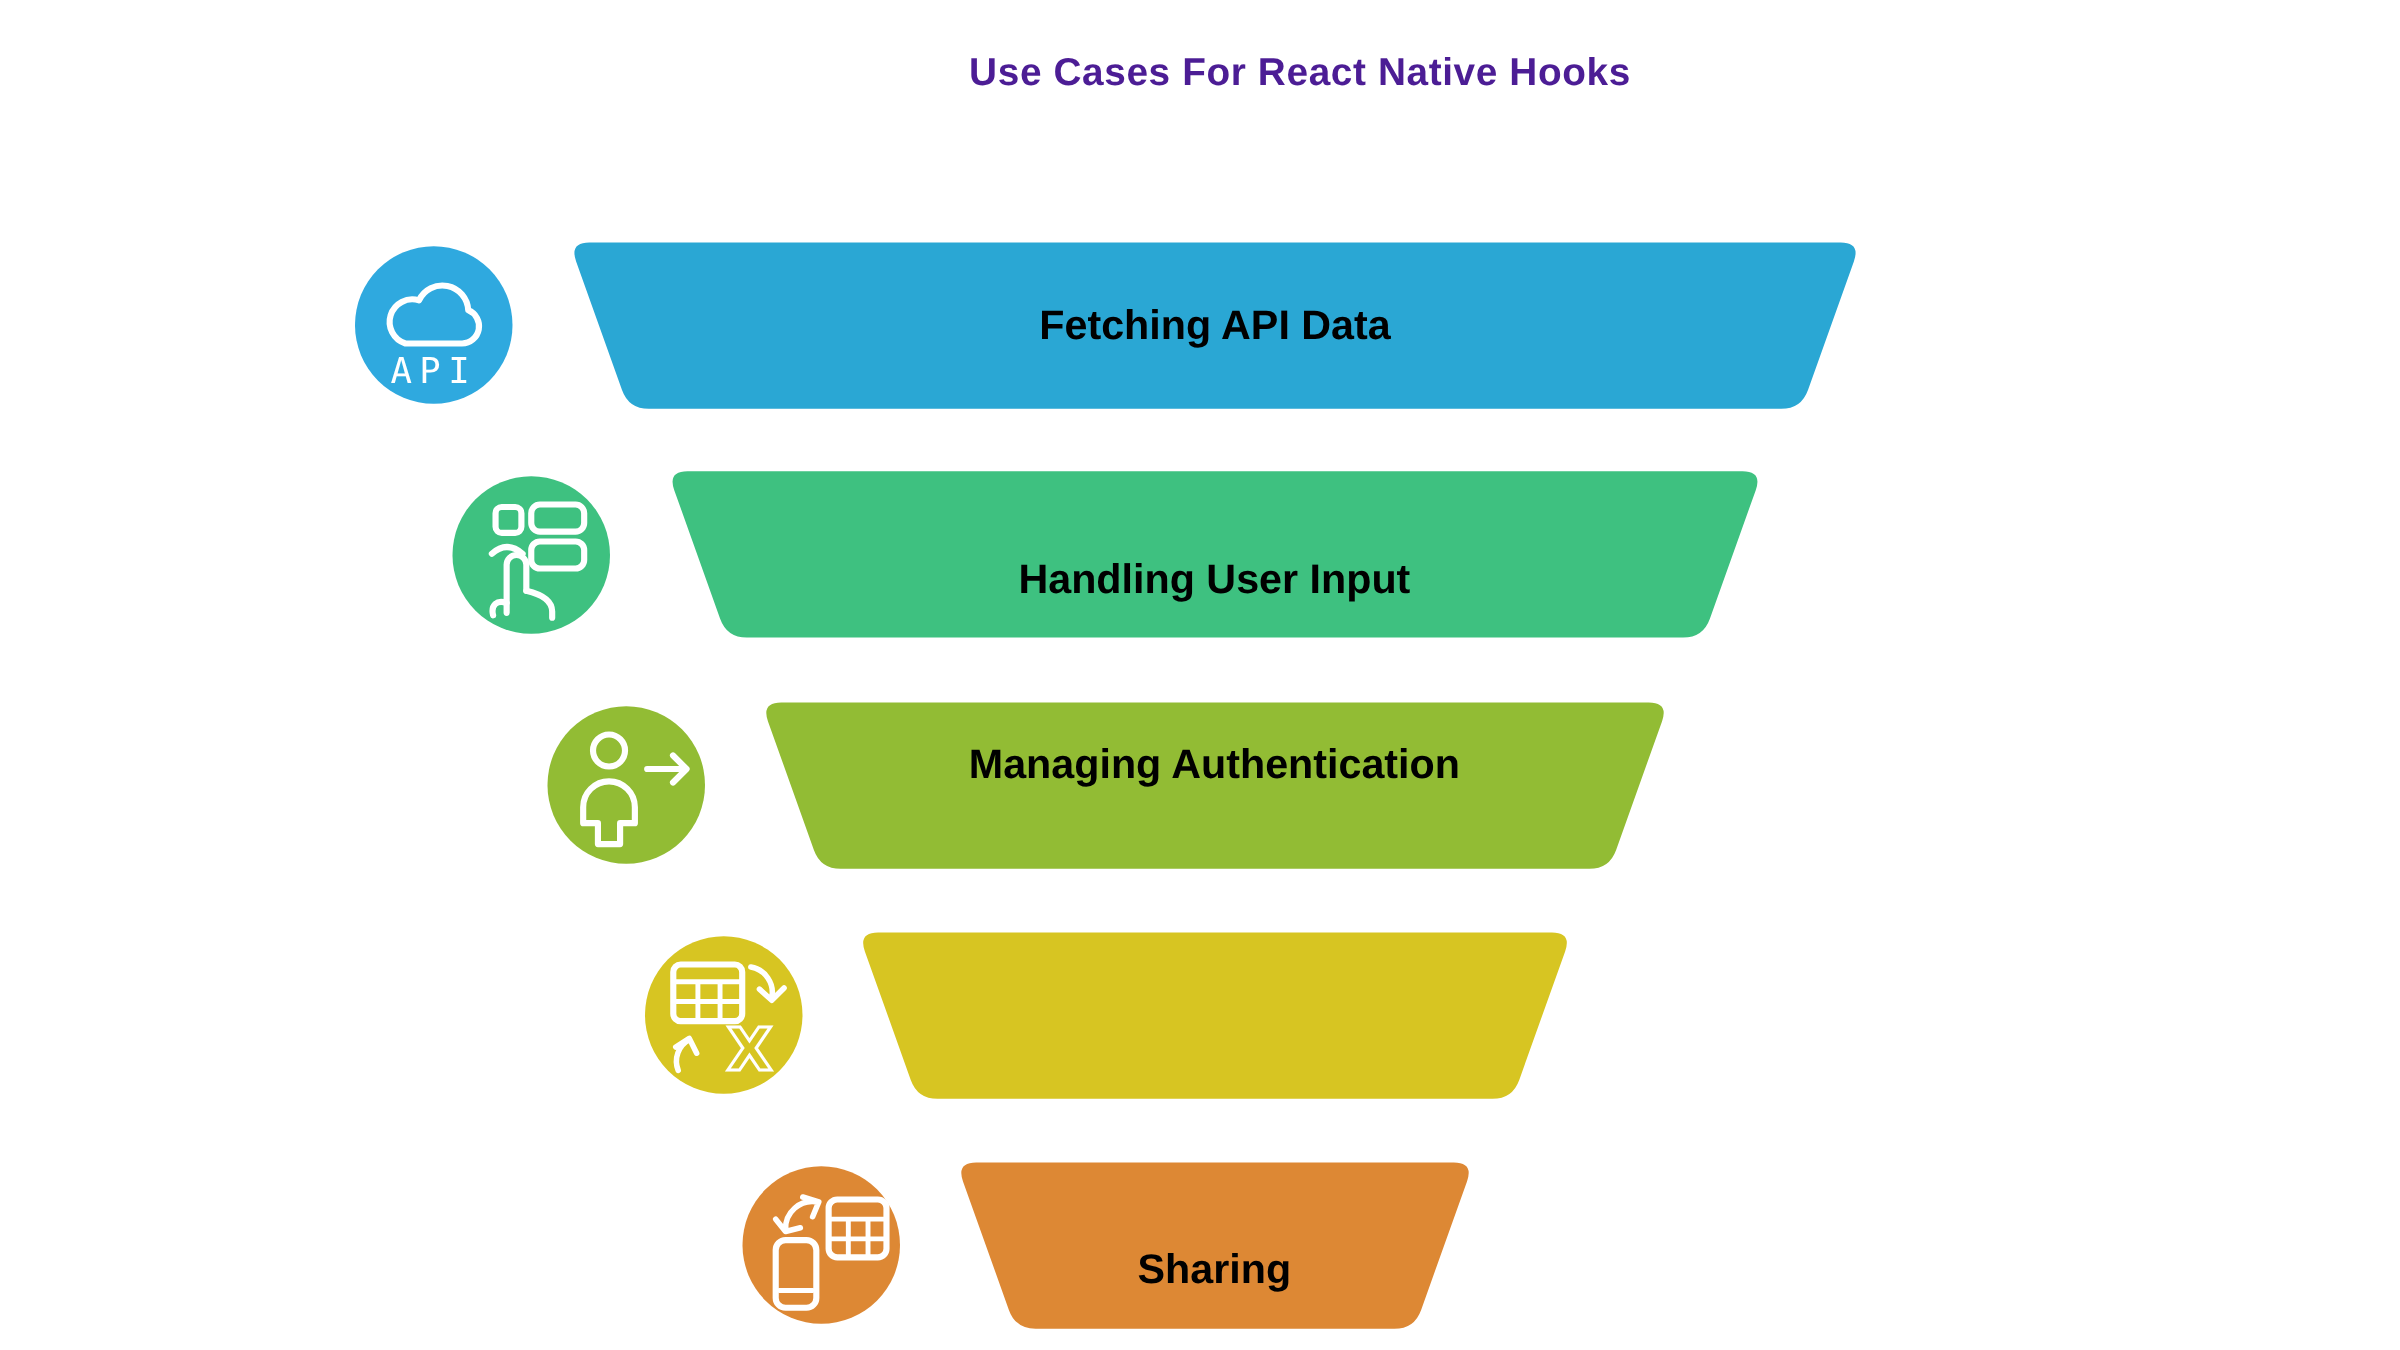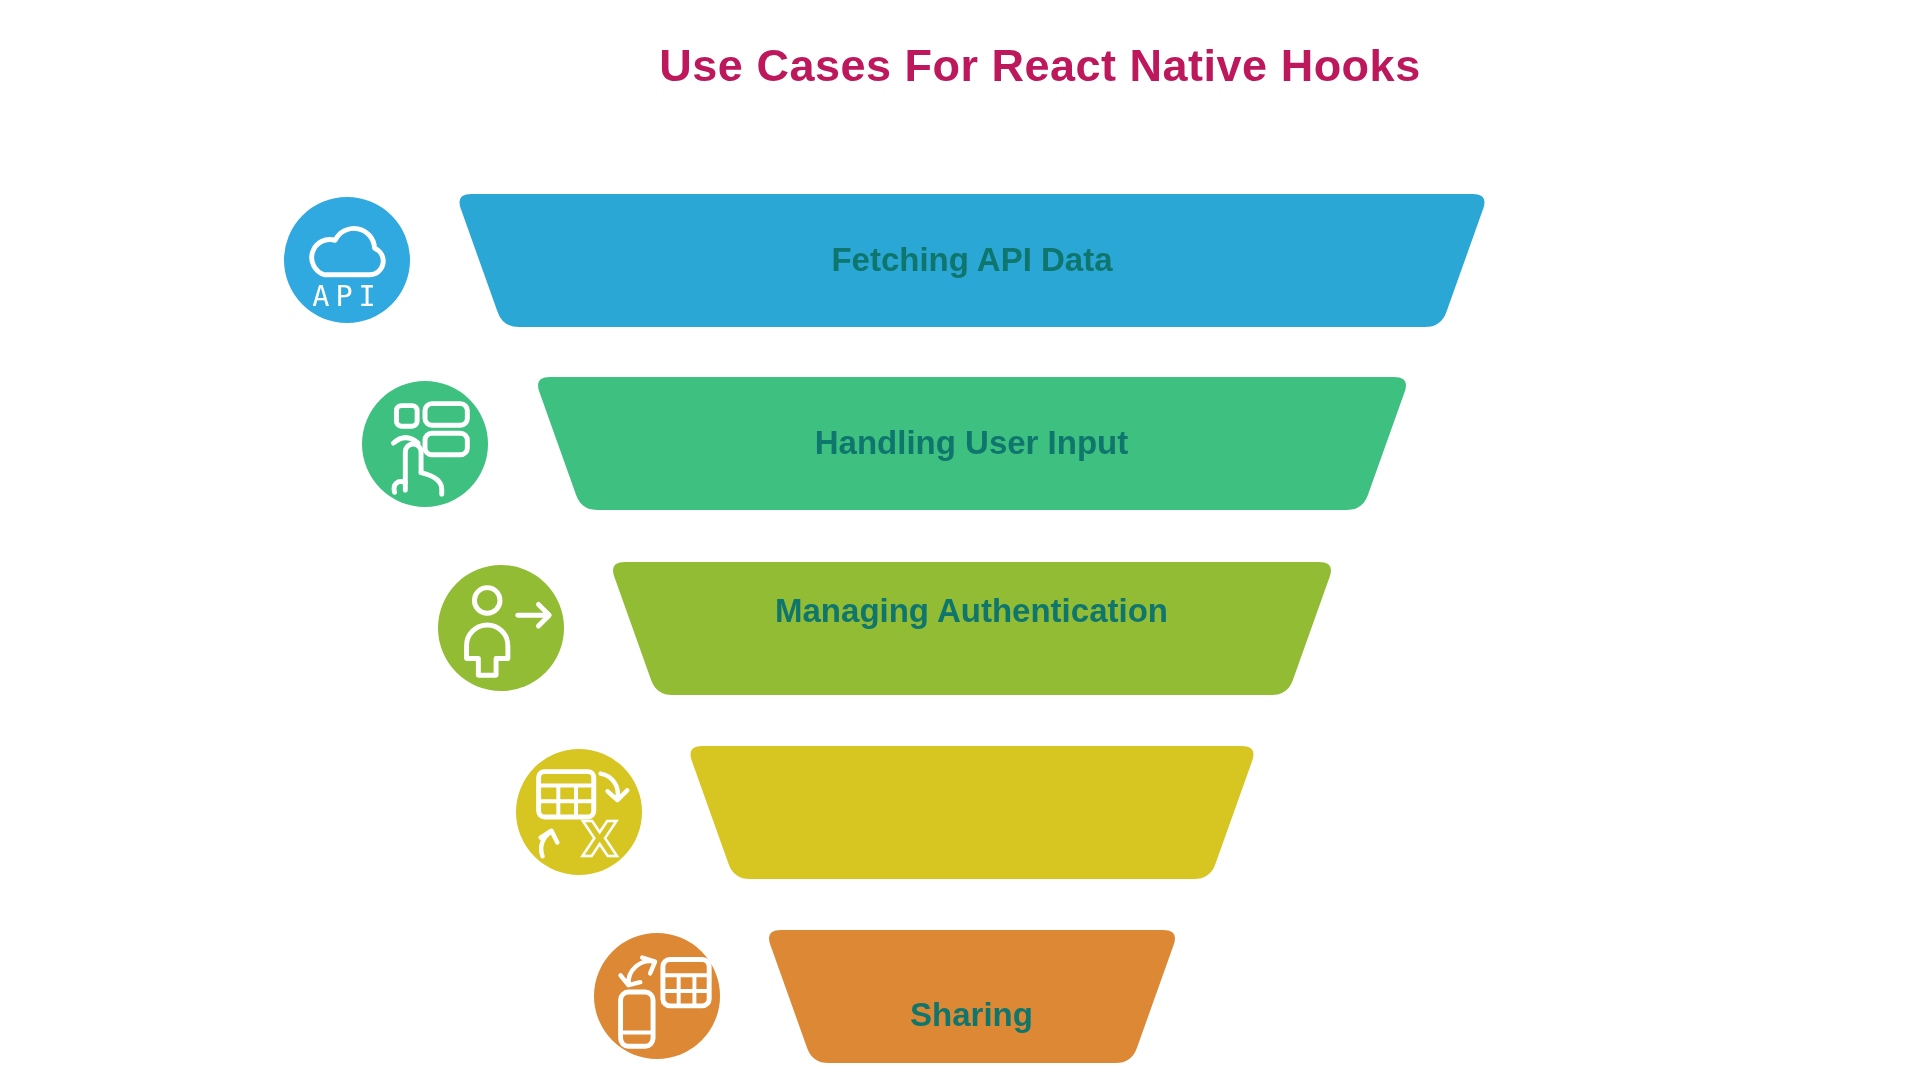--- a/index.html
+++ b/index.html
@@ -1,24 +1,24 @@
 <!DOCTYPE html>
 <html><head>
 <meta charset="utf-8">
 <style>
   html, body { margin: 0; padding: 0; width: 1920px; height: 1080px; background: #ffffff; overflow: hidden; }
   .canvas { position: relative; width: 1920px; height: 1080px; background: #ffffff; font-family: "Liberation Sans", sans-serif; }
   .title { position: absolute; left: 440px; top: 40px; width: 1200px; text-align: center;
-           font-size: 45px; font-weight: bold; color: #be185d; letter-spacing: 0.5px; }
+           font-size: 31px; font-weight: bold; color: #4c1d95; letter-spacing: 0.5px; }
   .funnel-svg { position: absolute; left: 0; top: 0; width: 1920px; height: 1080px; }
   .bar-label { position: absolute; display: flex; align-items: center; justify-content: center;
-               color: #0f766e; font-size: 33px; font-weight: bold; text-align: center; line-height: 1.18; }
+               color: #000000; font-size: 33px; font-weight: bold; text-align: center; line-height: 1.18; }
   .icon { position: absolute; width: 128px; height: 128px; }
   .lbl1 { left: 503px;  top: 194px; width: 938px; height: 133px; }
-  .lbl2 { left: 581px;  top: 377px; width: 781px; height: 133px; }
+  .lbl2 { left: 581px;  top: 397px; width: 781px; height: 133px; }
   .lbl3 { left: 656px;  top: 562px; width: 631px; height: 99px; }
   .lbl4 { left: 734px;  top: 746px; width: 476px; height: 133px; }
   .lbl5 { left: 812px;  top: 930px; width: 319px; height: 170px; }
   .ic1 { left: 283px; top: 196px; }
   .ic2 { left: 361px; top: 380px; }
   .ic3 { left: 437px; top: 564px; }
   .ic4 { left: 515px; top: 748px; }
   .ic5 { left: 593px; top: 932px; }
 </style>
 </head>

